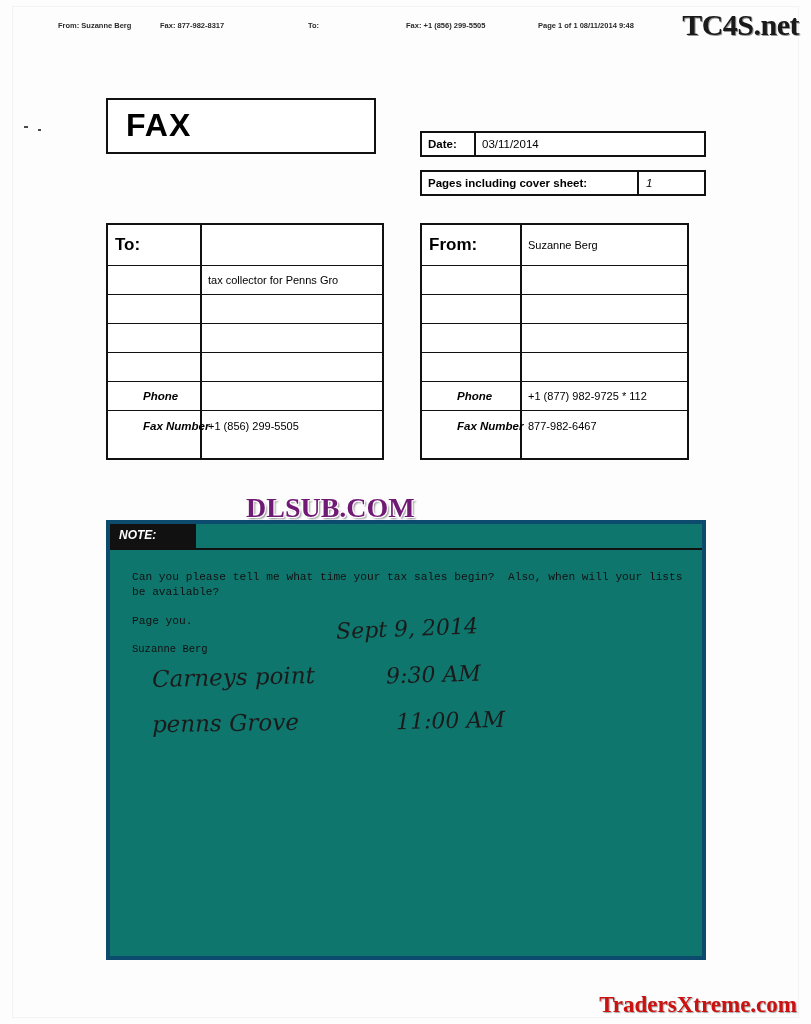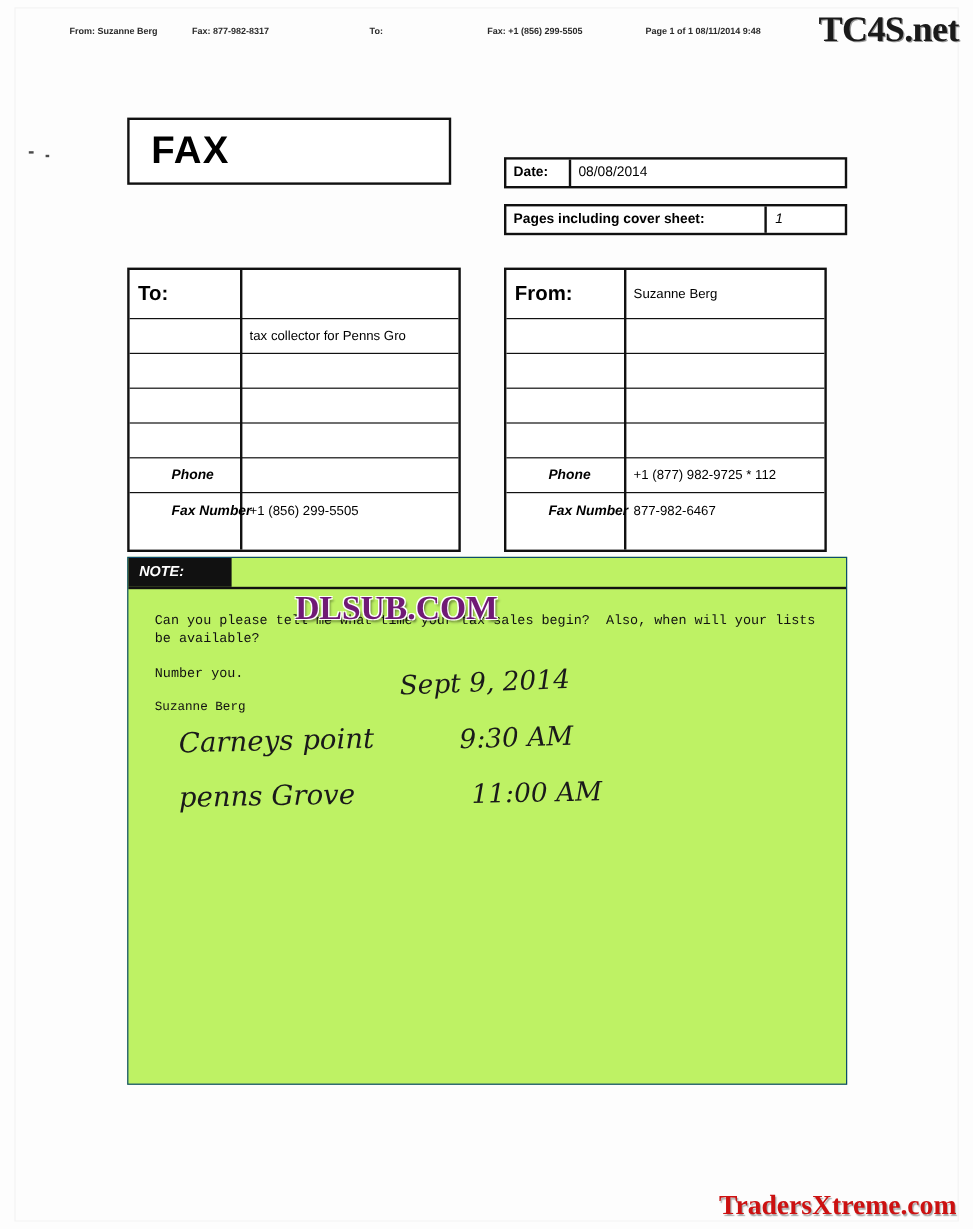--- a/index.html
+++ b/index.html
@@ -206,25 +206,25 @@
     white-space: nowrap;
     overflow: hidden;
   }
   .to-table .val   { left: 100px; width: 178px; }
   .from-table .val { left: 106px; width: 176px; }
 
   
   .note-box {
     position: absolute;
     left: 106px;
-    top: 464px;
+    top: 520px;
     width: 600px;
     height: 440px;
-    border: 1px solid #0c4a6e;
-    background: #bef264;
+    border: 4px solid #0c4a6e;
+    background: #0f766e;
     box-sizing: border-box;
   }
   .note-tab {
     position: absolute;
     left: 0; top: 0;
     width: 86px;
     height: 24px;
     background: #111;
   }
   .note-tab .t {
@@ -311,21 +311,21 @@
   <div class="speck s1"></div>
   <div class="speck s2"></div>
 
   <div class="fax-title-box">
     <div class="txt">FAX</div>
   </div>
 
   <div class="date-box">
     <div class="cell-label">Date:</div>
     <div class="divider"></div>
-    <div class="value">08/08/2014</div>
+    <div class="value">03/11/2014</div>
   </div>
 
   <div class="pages-box">
     <div class="cell-label">Pages including cover  sheet:</div>
     <div class="divider"></div>
     <div class="value">1</div>
   </div>
 
   <div class="party-table to-table">
     <div class="vsep"></div>
@@ -393,21 +393,21 @@
     </div>
   </div>
 
   <div class="note-box">
     <div class="note-tab">
       <div class="t">NOTE:</div>
     </div>
     <div class="note-underline"></div>
 
     <div class="note-body">Can you please tell me what time your tax sales begin?  Also, when will your lists be available?</div>
-    <div class="note-thanks">Number you.</div>
+    <div class="note-thanks">Page you.</div>
     <div class="note-signer">Suzanne Berg</div>
 
     <div class="hw hw-date">Sept 9, 2014</div>
     <div class="hw hw-town1">Carneys point</div>
     <div class="hw hw-time1">9:30 AM</div>
     <div class="hw hw-town2">penns Grove</div>
     <div class="hw hw-time2">11:00 AM</div>
   </div>
 
   <div class="wm-dlsub">DLSUB.COM</div>

